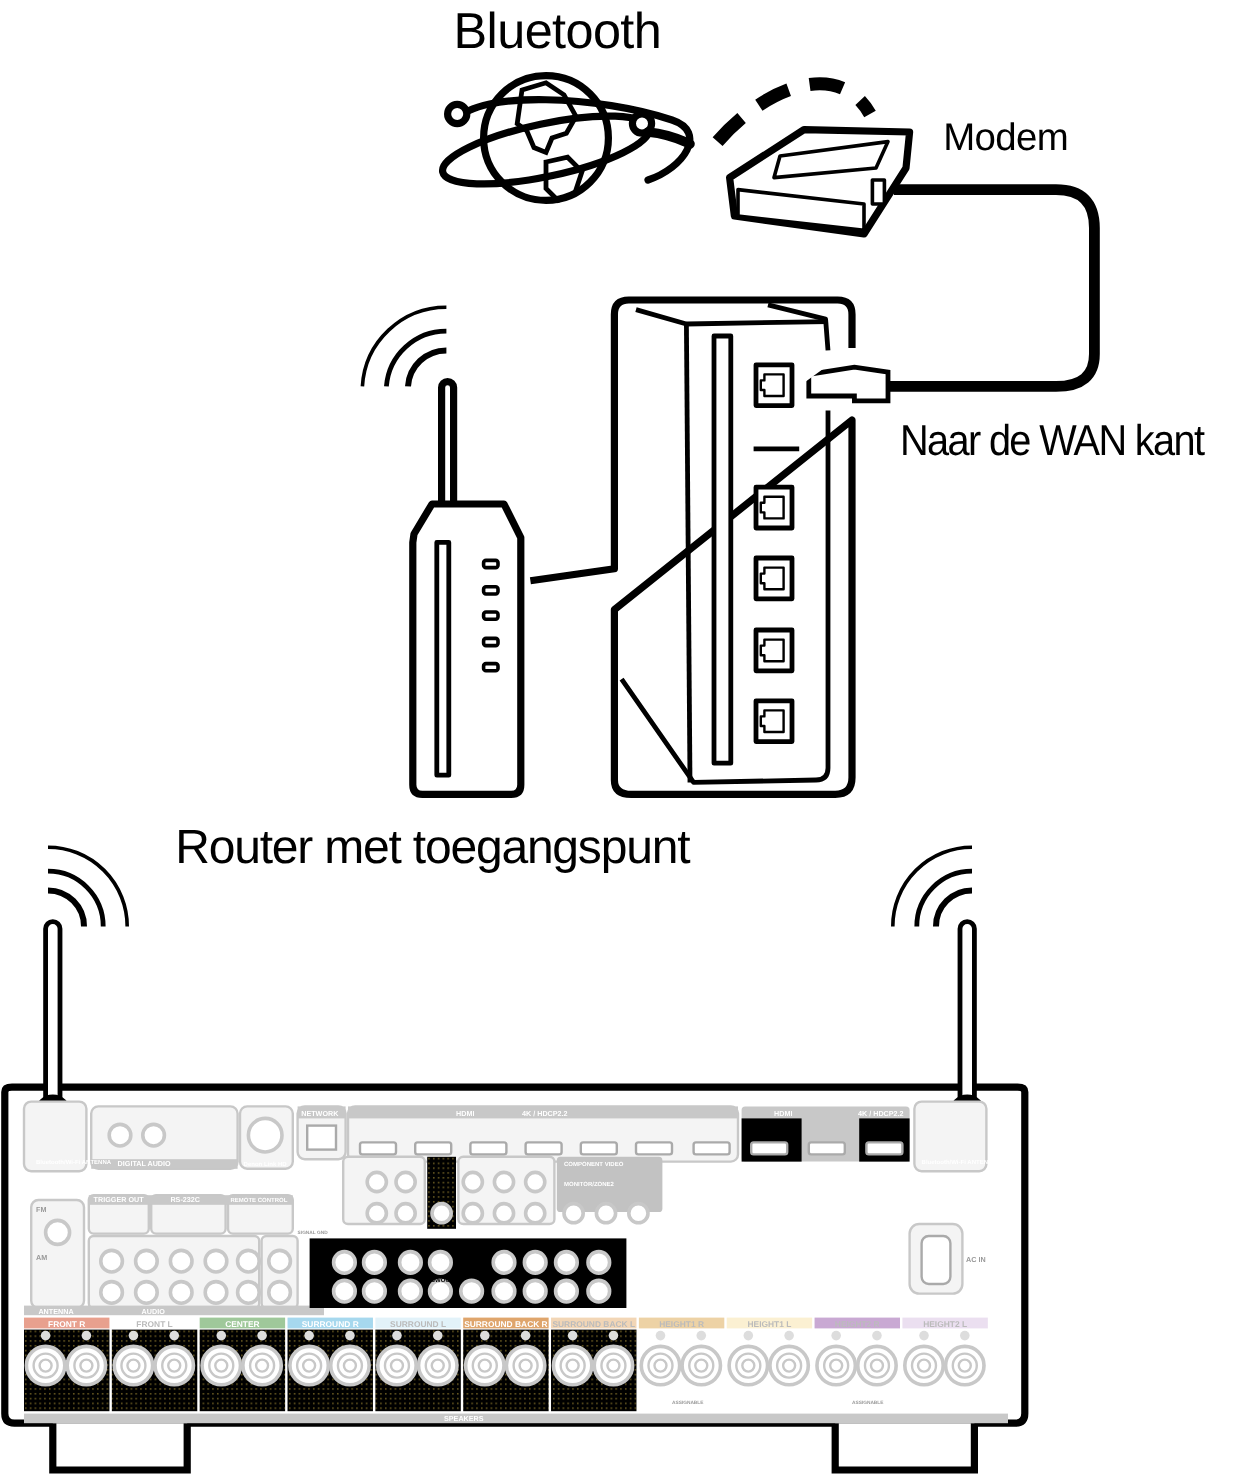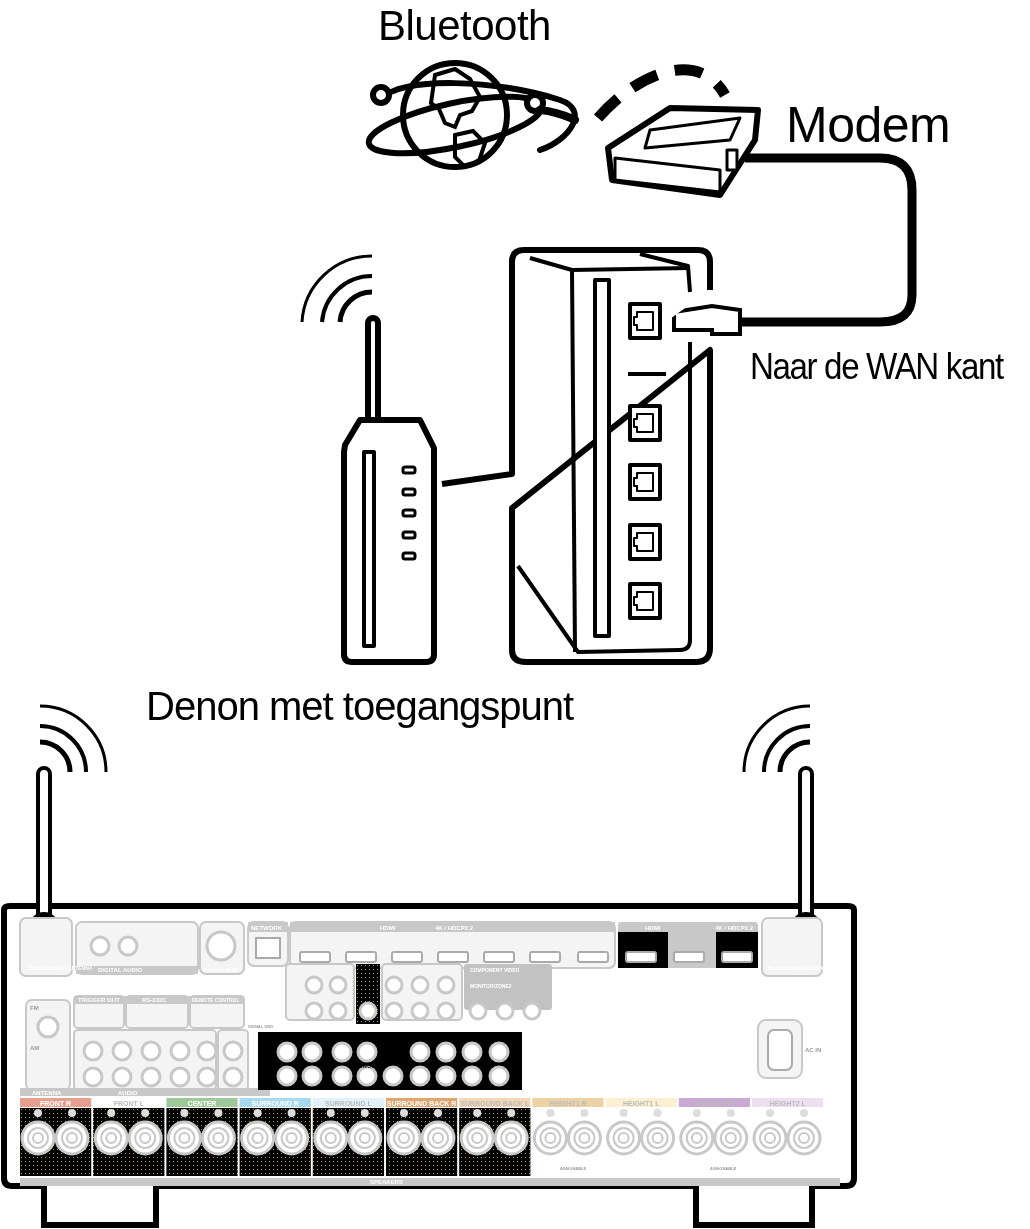--- a/index.html
+++ b/index.html
@@ -1,33 +1,33 @@
 <!DOCTYPE html>
 <html><head>
 <meta charset="utf-8">
 <style>
   html, body { margin:0; padding:0; background:#ffffff; }
   body { width:1030px; height:1229px; position:relative; overflow:hidden;
          font-family:"Liberation Sans", sans-serif; }
   .lbl { position:absolute; color:#000; font-family:"Liberation Sans", sans-serif;
          white-space:nowrap; letter-spacing:-0.5px; }
   #lbl-internet { left:378px; top:2px; font-size:42px; }
-  #lbl-modem { left:786px; top:96px; font-size:50px; }
+  #lbl-modem { left:786px; top:96px; font-size:32px; }
   #lbl-wan { left:750px; top:346px; font-size:36px; letter-spacing:-1.5px; transform:scaleX(0.92); transform-origin:left; }
   #lbl-router { left:146px; top:684px; font-size:40px; letter-spacing:-1px; }
   svg { position:absolute; left:0; top:0; }
   .rt { font-family:"Liberation Sans", sans-serif; font-weight:bold; }
 </style>
 </head>
 <body>
 
 <div class="lbl" id="lbl-internet">Bluetooth</div>
 <div class="lbl" id="lbl-modem">Modem</div>
 <div class="lbl" id="lbl-wan">Naar de WAN kant</div>
-<div class="lbl" id="lbl-router">Denon met toegangspunt</div>
+<div class="lbl" id="lbl-router">Router met toegangspunt</div>
 
 <svg width="1030" height="700" viewBox="0 0 1030 700">
 
   <g fill="none" stroke="#000" stroke-width="6" stroke-linecap="round">
     <circle cx="455" cy="115" r="52"></circle>
     <ellipse cx="455" cy="125" rx="88" ry="22" transform="rotate(-12 455 125)"></ellipse>
     <path d="M380 100 C 400 75, 500 80, 560 100 C 590 110, 570 140, 540 150"></path>
     <circle cx="381" cy="95" r="8" fill="#fff"></circle>
     <circle cx="535" cy="103" r="8" fill="#fff"></circle>
     <path d="M435 75 l20 -6 15 10 10 18 -8 14 -12 4 -5 12 -10 -4 -6 -14 -8 -6 z" stroke-width="4"></path>

